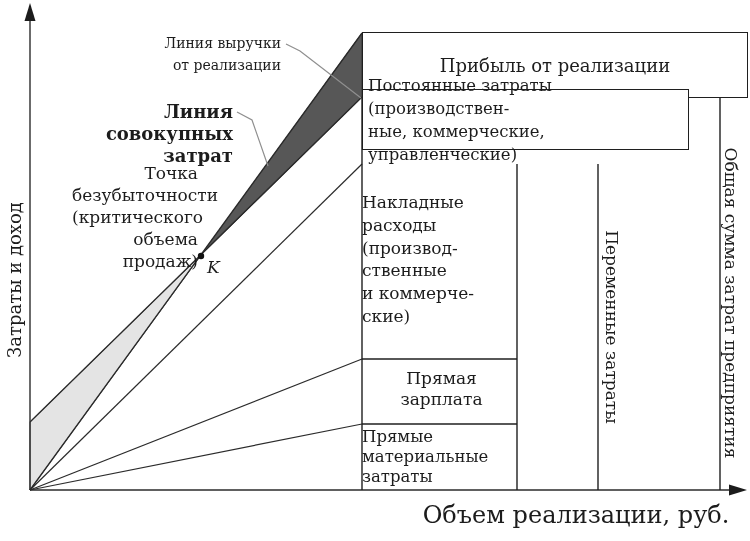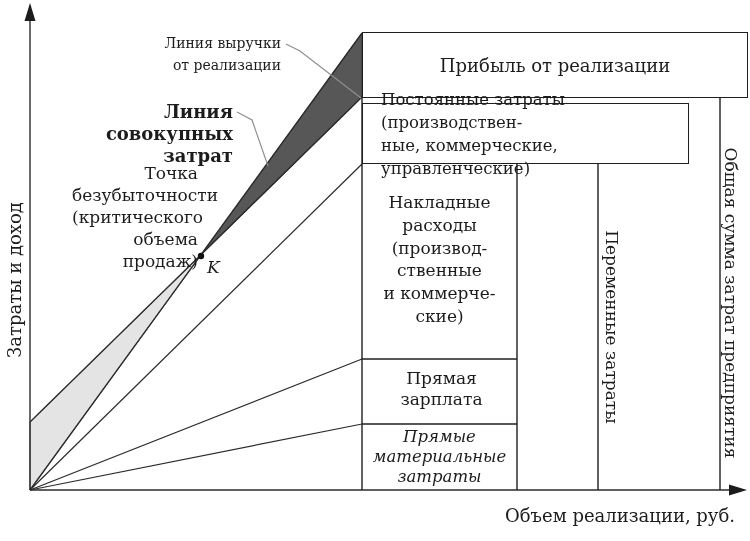--- a/index.html
+++ b/index.html
@@ -10,34 +10,34 @@
   .figure svg{position:absolute;left:0;top:0;}
   .lbl{position:absolute;white-space:pre-line;}
   .rot90{transform:translate(-50%,-50%) rotate(90deg);white-space:nowrap;}
   .rotm90{transform:translate(-50%,-50%) rotate(-90deg);white-space:nowrap;}
   .box{
     position:absolute;border:1.5px solid #1f1f1f;background:#ffffff;box-sizing:border-box;
     display:flex;align-items:center;justify-content:center;text-align:center;
   }
   
   .yaxis-label{left:14px;top:280px;position:absolute;font-size:18px;}
-  .xaxis-label{left:620px;top:515px;position:absolute;font-size:18px;transform:translate(-50%,-50%);white-space:nowrap;}
+  .xaxis-label{left:576px;top:515px;position:absolute;font-size:24px;transform:translate(-50%,-50%);white-space:nowrap;}
   .revenue-label{left:141px;top:32px;width:140px;text-align:right;font-size:14px;line-height:22px;}
   .totalcosts-label{left:93px;top:101px;width:140px;text-align:right;font-size:18px;line-height:22px;font-weight:bold;}
   .breakeven-label{left:72px;top:162px;width:126px;text-align:right;font-size:17px;line-height:22px;}
   .k-label{left:207px;top:257px;font-style:italic;font-size:17px;}
-  .overhead-text{left:362px;top:191px;width:155px;text-align:center;font-size:17px;line-height:22.8px;}
+  .overhead-text{left:362px;top:191px;width:155px;font-size:17px;line-height:22.8px;}
   .wages-text{left:364px;top:368px;width:155px;text-align:center;font-size:17px;line-height:21px;}
-  .materials-text{left:362px;top:427px;width:155px;text-align:center;font-size:16.5px;line-height:20px;font-style:italic;}
+  .materials-text{left:362px;top:427px;width:155px;font-size:16.5px;line-height:20px;}
   .variable-label{left:612px;top:327px;position:absolute;font-size:17px;}
   .totalsum-label{left:731px;top:303px;position:absolute;font-size:17px;}
   .profit-box{left:362px;top:32px;width:386px;height:66px;font-size:18px;}
   .fixed-box{
-    left:362px;top:103px;width:327px;height:61px;font-size:16.5px;line-height:23px;
-    justify-content:flex-start;text-align:left;padding-left:18px;white-space:pre-line;
+    left:362px;top:89px;width:327px;height:61px;font-size:16.5px;line-height:23px;
+    justify-content:flex-start;text-align:left;padding-left:5px;white-space:pre-line;
   }
 </style>
 </head>
 <body>
 
 <div class="figure">
 
   <svg width="750" height="541" viewBox="0 0 750 541">
 
     <polygon points="30,490 30,422 201,255" stroke-width="1" stroke="#4a4a4a" fill="#e4e4e4"></polygon>

